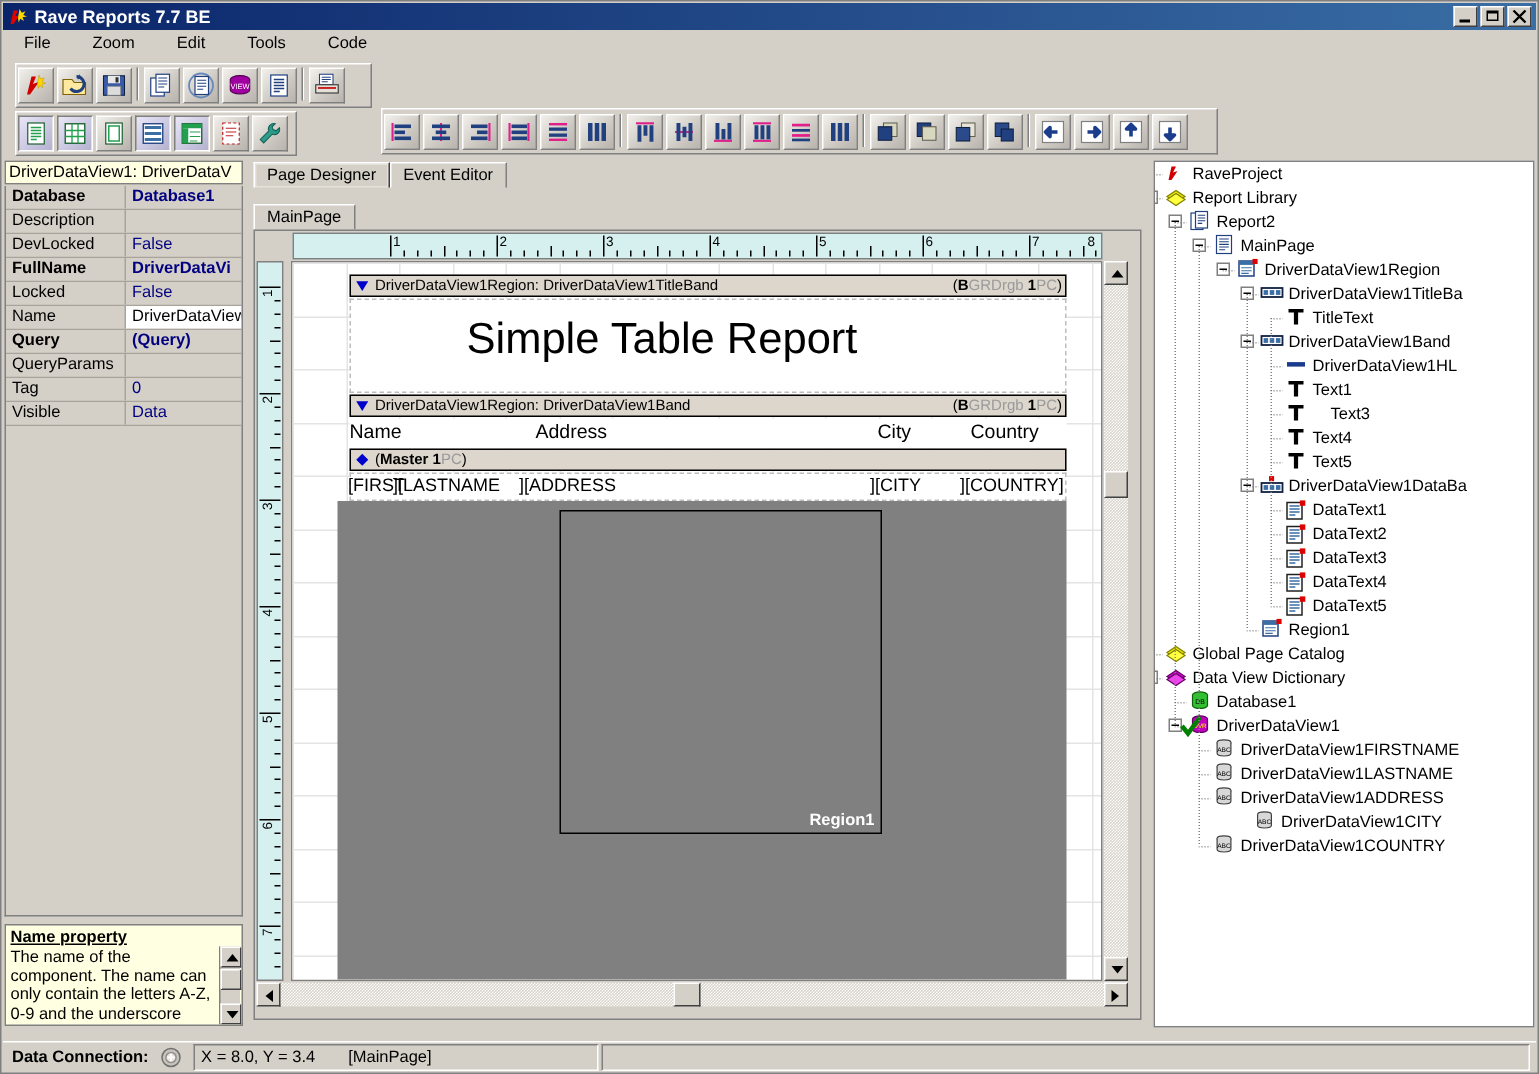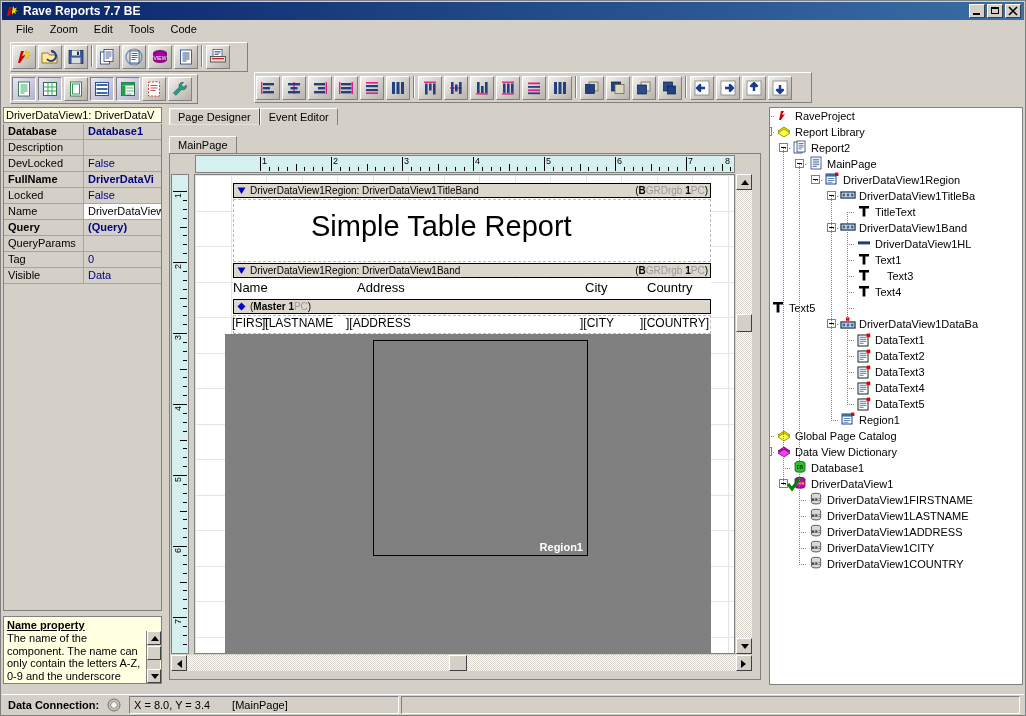--- a/index.html
+++ b/index.html
@@ -41,21 +41,21 @@
     position: relative; font-size: 9px; line-height: 12px; text-align: center; color: #000;
   }
   .tb-btn i { position: absolute; display: block; }
   .btn-min i { left: 3px; bottom: 2px; width: 7px; height: 2px; background: #000; }
   .btn-max i { left: 3px; top: 2px; width: 8px; height: 7px; border: 1px solid #000; border-top-width: 2px; }
   .btn-close { font-family: "Liberation Sans", sans-serif; font-weight: bold; }
 
   
   #menubar {
     position: absolute; left: 1px; top: 19px; width: 1022px; height: 18px;
-    background: #d4d0c8; display: flex; align-items: center; padding-left: 6px;
+    background: #d4d0c8; display: flex; align-items: center; padding-left: 6px; gap: 12px;
   }
   #menubar .mi { padding: 2px 8px; font-size: 11px; color: #000; }
 
   
   #toolbar-area {
     position: absolute; left: 1px; top: 37px; width: 1022px; height: 68px;
     background: #d4d0c8;
   }
   .tbar-panel {
     position: absolute; background: #d4d0c8;
@@ -1042,21 +1042,21 @@
             </svg></span>
           <span class="t-lbl">Text3</span>
         </div>
         <div class="tnode" style="padding-left: 86px;">
           <span class="tdots" style="left: 77px; width: 8px;"></span>
           <span class="t-ico"><svg width="16" height="14" viewBox="0 0 16 14">
               <path d="M3 2 h10 v2.4 h-3.6 v8 h-2.8 v-8 H3 Z" fill="#000"></path>
             </svg></span>
           <span class="t-lbl">Text4</span>
         </div>
-        <div class="tnode" style="">
+        <div class="tnode" style="padding-left: 86px;">
           <span class="tdots" style="left: 77px; width: 8px;"></span>
           <span class="t-ico"><svg width="16" height="14" viewBox="0 0 16 14">
               <path d="M3 2 h10 v2.4 h-3.6 v8 h-2.8 v-8 H3 Z" fill="#000"></path>
             </svg></span>
           <span class="t-lbl">Text5</span>
         </div>
         <div class="tnode" style="padding-left: 70px;">
           <span class="expander" style="left: 57px;"></span>
           <span class="tdots" style="left: 61px; width: 8px;"></span>
           <span class="t-ico"><svg width="16" height="16" viewBox="0 0 16 16">
@@ -1194,21 +1194,21 @@
         </div>
         <div class="tnode" style="padding-left: 38px;">
           <span class="tdots" style="left: 29px; width: 8px;"></span>
           <span class="t-ico"><svg width="16" height="14" viewBox="0 0 16 14">
               <ellipse cx="8" cy="3" rx="4.6" ry="1.8" fill="#d8d8d8" stroke="#404040" stroke-width=".8"></ellipse>
               <path d="M3.4 3 v7.2 a4.6 1.8 0 0 0 9.2 0 V3" fill="#d8d8d8" stroke="#404040" stroke-width=".8"></path>
               <text x="8" y="9.3" font-size="4.4" fill="#000" text-anchor="middle" font-family="Liberation Sans, sans-serif">ABC</text>
             </svg></span>
           <span class="t-lbl">DriverDataView1ADDRESS</span>
         </div>
-        <div class="tnode" style="padding-left: 38px;">
+        <div class="tnode" style="padding-left: 24px; margin-left: 41px;">
           <span class="tdots" style="left: 29px; width: 8px;"></span>
           <span class="t-ico"><svg width="16" height="14" viewBox="0 0 16 14">
               <ellipse cx="8" cy="3" rx="4.6" ry="1.8" fill="#d8d8d8" stroke="#404040" stroke-width=".8"></ellipse>
               <path d="M3.4 3 v7.2 a4.6 1.8 0 0 0 9.2 0 V3" fill="#d8d8d8" stroke="#404040" stroke-width=".8"></path>
               <text x="8" y="9.3" font-size="4.4" fill="#000" text-anchor="middle" font-family="Liberation Sans, sans-serif">ABC</text>
             </svg></span>
           <span class="t-lbl">DriverDataView1CITY</span>
         </div>
         <div class="tnode" style="padding-left: 38px;">
           <span class="tdots" style="left: 29px; width: 8px;"></span>

